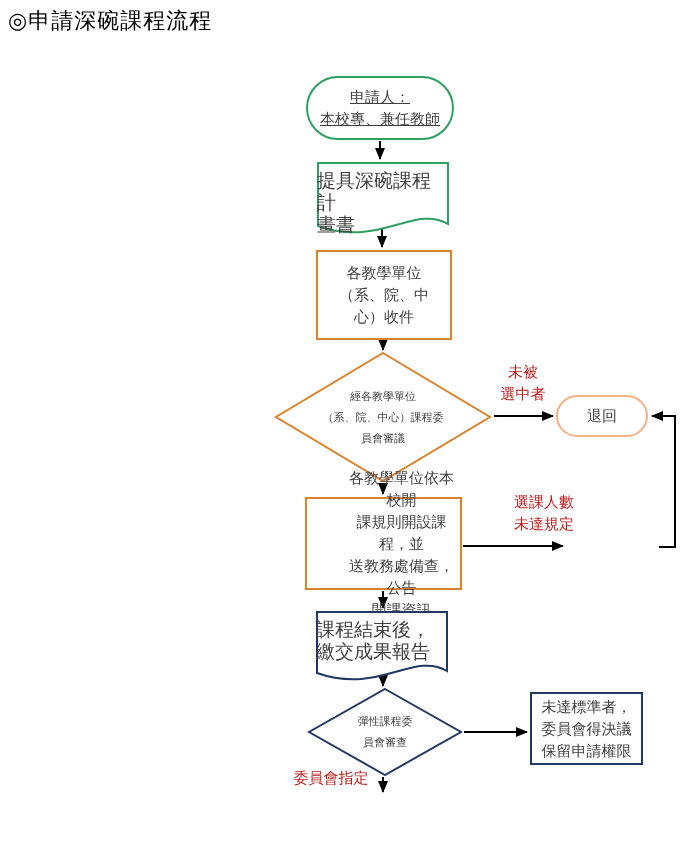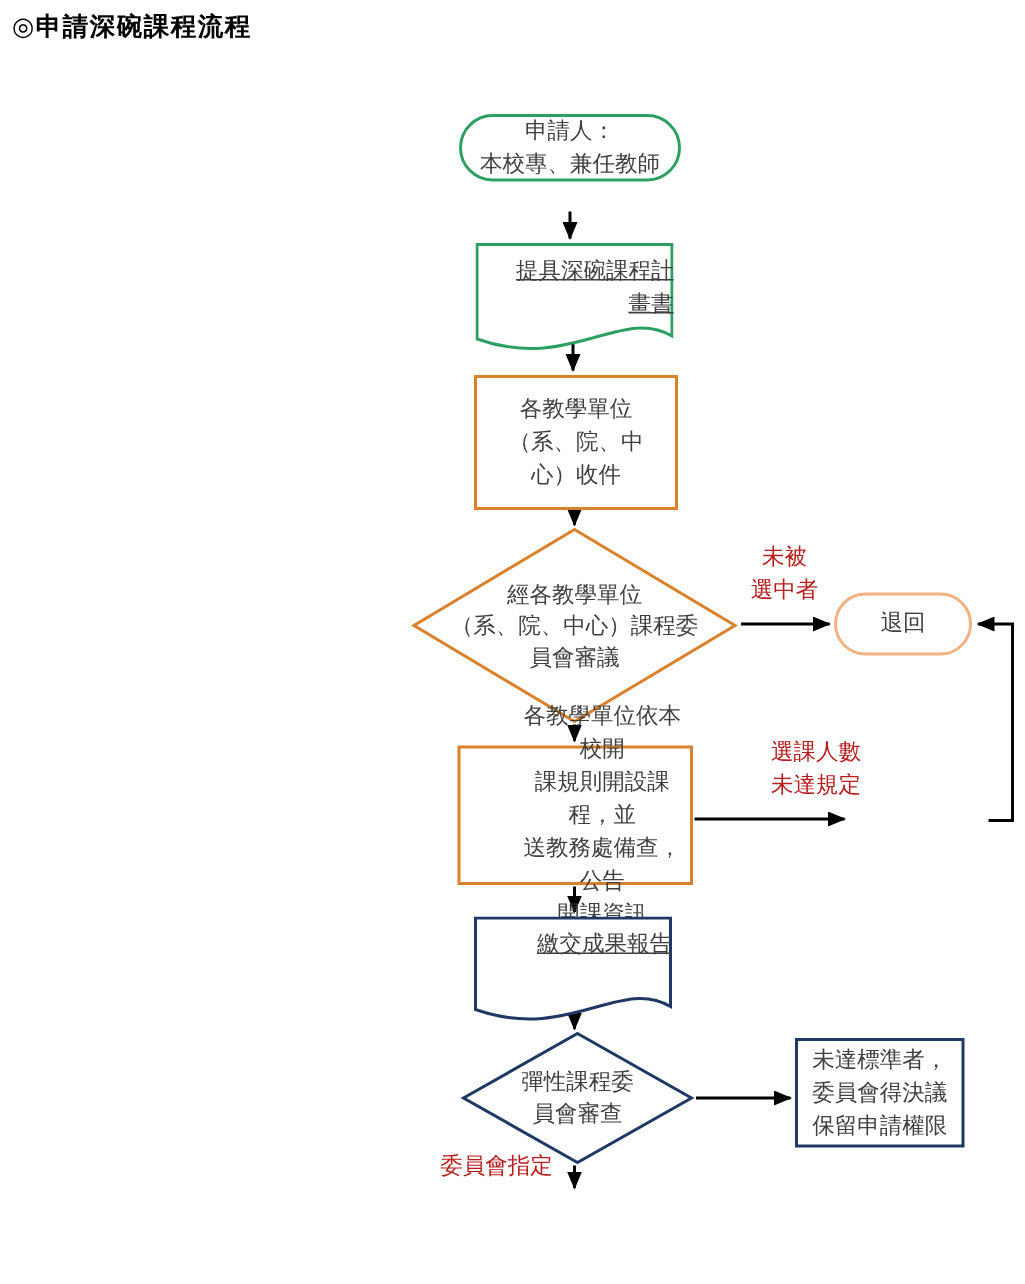--- a/index.html
+++ b/index.html
@@ -2,37 +2,37 @@
 <html><head>
 <meta charset="utf-8">
 <style>
   html,body{margin:0;padding:0;background:#ffffff;}
   .canvas{
     position:relative;width:683px;height:856px;background:#ffffff;overflow:hidden;
     font-family:"Liberation Sans","DejaVu Sans",sans-serif;color:#3f3f3f;
   }
   .title{
     position:absolute;left:8px;top:6px;font-family:"DejaVu Serif","Liberation Serif",serif;
-    font-weight:bold;font-size:17px;color:#000;letter-spacing:1px;
+    font-weight:normal;font-size:22px;color:#000;letter-spacing:1px;
   }
   .connectors{position:absolute;left:0;top:0;pointer-events:none;}
   .node{position:absolute;display:flex;flex-direction:column;align-items:center;justify-content:center;
     text-align:center;font-size:15px;line-height:22px;box-sizing:border-box;background:#fff;}
   .terminator-green{border:2px solid #2e9f63;border-radius:34px;}
   .rect-orange{border:2px solid #d9822b;}
   .stadium-lorange{border:2px solid #f2b183;border-radius:22px;text-align:center;}
   .rect-navy{border:2px solid #1f3864;}
   .stadium-navy{border:2px solid #1f3864;border-radius:30px;}
   .docshape{position:absolute;box-sizing:border-box;background:transparent;}
   .docshape svg{position:absolute;left:0;top:0;}
-  .docshape .doc-text{position:absolute;left:0;right:0;top:8px;text-align:right;font-size:15px;line-height:22px;text-decoration:underline;}
+  .docshape .doc-text{position:absolute;left:0;right:0;top:8px;text-align:left;font-size:19px;line-height:22px;}
   .diamond{position:absolute;box-sizing:border-box;}
   .diamond svg{position:absolute;left:0;top:0;}
   .diamond .d-text{position:absolute;left:0;top:0;width:100%;height:100%;display:flex;flex-direction:column;
-    align-items:center;justify-content:center;text-align:center;font-size:15px;line-height:21px;}
+    align-items:center;justify-content:center;text-align:center;font-size:11px;line-height:21px;}
   .edge-label{position:absolute;text-align:center;font-size:15px;line-height:22px;color:#b91c1c;}
   .line{display:block;}
 </style>
 </head>
 <body>
 
 <div class="canvas">
 
   <div class="title">◎申請深碗課程流程</div>
 
@@ -48,21 +48,21 @@
     <line x1="494" y1="416" x2="553" y2="416" stroke="#000" stroke-width="2" marker-end="url(#arr)"></line>
     <line x1="383" y1="483" x2="383" y2="494" stroke="#000" stroke-width="2" marker-end="url(#arr)"></line>
     <line x1="463" y1="546" x2="563" y2="546" stroke="#000" stroke-width="2" marker-end="url(#arr)"></line>
     <path d="M659,547 L675,547 L675,416 L652,416" fill="none" stroke="#000" stroke-width="2" marker-end="url(#arr)"></path>
     <line x1="383" y1="591" x2="383" y2="608" stroke="#000" stroke-width="2" marker-end="url(#arr)"></line>
     <line x1="383" y1="676" x2="383" y2="686" stroke="#000" stroke-width="2" marker-end="url(#arr)"></line>
     <line x1="464" y1="732" x2="527" y2="732" stroke="#000" stroke-width="2" marker-end="url(#arr)"></line>
     <line x1="383" y1="777" x2="383" y2="792" stroke="#000" stroke-width="2" marker-end="url(#arr)"></line>
   </svg>
 
-  <div class="node terminator-green" style="left:306px;top:76px;width:148px;height:45px;">
+  <div class="node terminator-green" style="left:306px;top:76px;width:148px;height:64px;text-decoration:underline;">
     <span class="line">申請人：</span>
     <span class="line">本校專、兼任教師</span>
   </div>
 
   <div class="docshape" style="left:317px;top:162px;width:132px;height:78px;">
     <svg width="132" height="78" viewBox="0 0 132 78">
       <path d="M1,1 L131,1 L131,62 C 97,42 63,86 1,64 Z" fill="#ffffff" stroke="#2e9f63" stroke-width="2"></path>
     </svg>
     <div class="doc-text">
       <span class="line">提具深碗課程計</span>
@@ -107,20 +107,21 @@
     <span class="line">選課人數</span>
     <span class="line">未達規定</span>
   </div>
 
 
   <div class="docshape" style="left:316px;top:611px;width:132px;height:76px;">
     <svg width="132" height="76" viewBox="0 0 132 76">
       <path d="M1,1 L131,1 L131,60 C 97,40 63,84 1,62 Z" fill="#ffffff" stroke="#1f3864" stroke-width="2"></path>
     </svg>
     <div class="doc-text">
+      <span class="line">課程結束後，</span>
       <span class="line">繳交成果報告</span>
     </div>
   </div>
 
   <div class="diamond" style="left:307px;top:688px;width:156px;height:88px;">
     <svg width="156" height="88" viewBox="0 0 156 88">
       <polygon points="78,1 154,44 78,87 2,44" fill="#ffffff" stroke="#1f3864" stroke-width="2"></polygon>
     </svg>
     <div class="d-text">
       <span class="line">彈性課程委</span>

